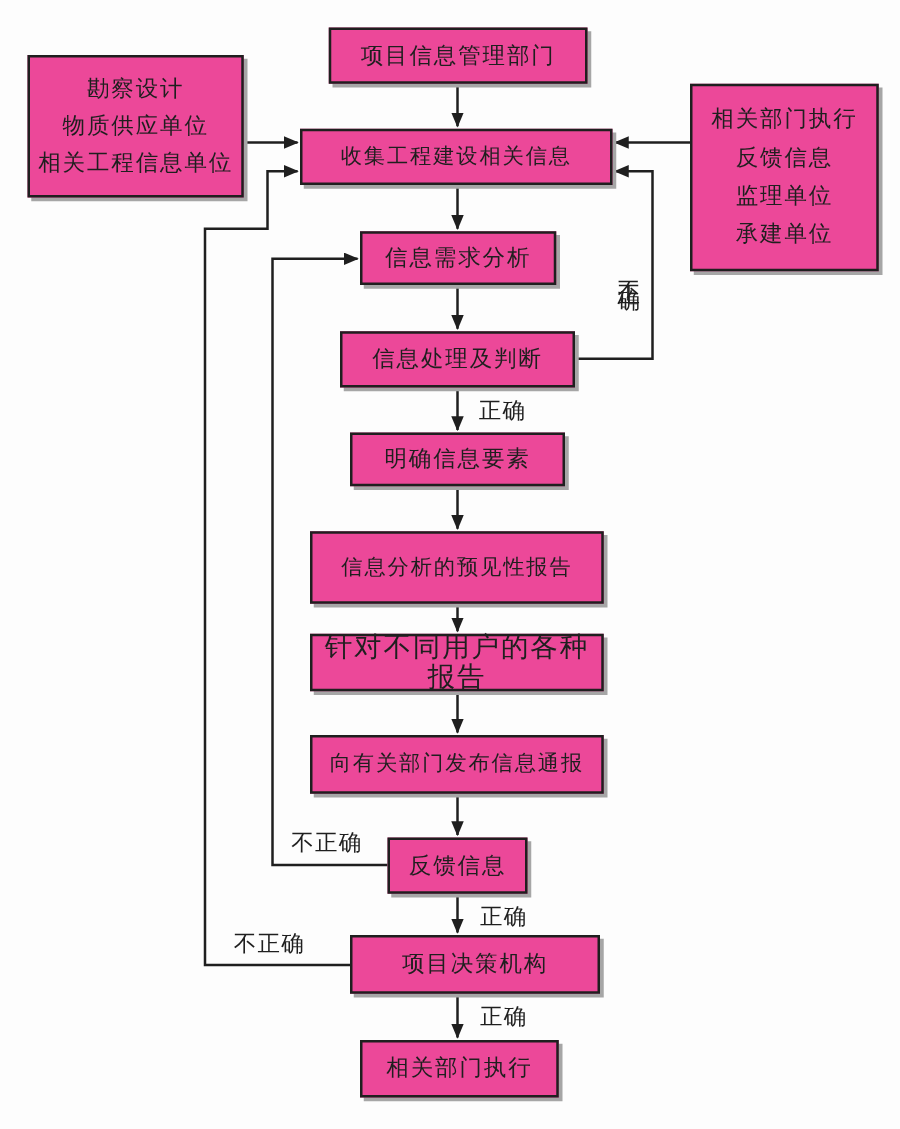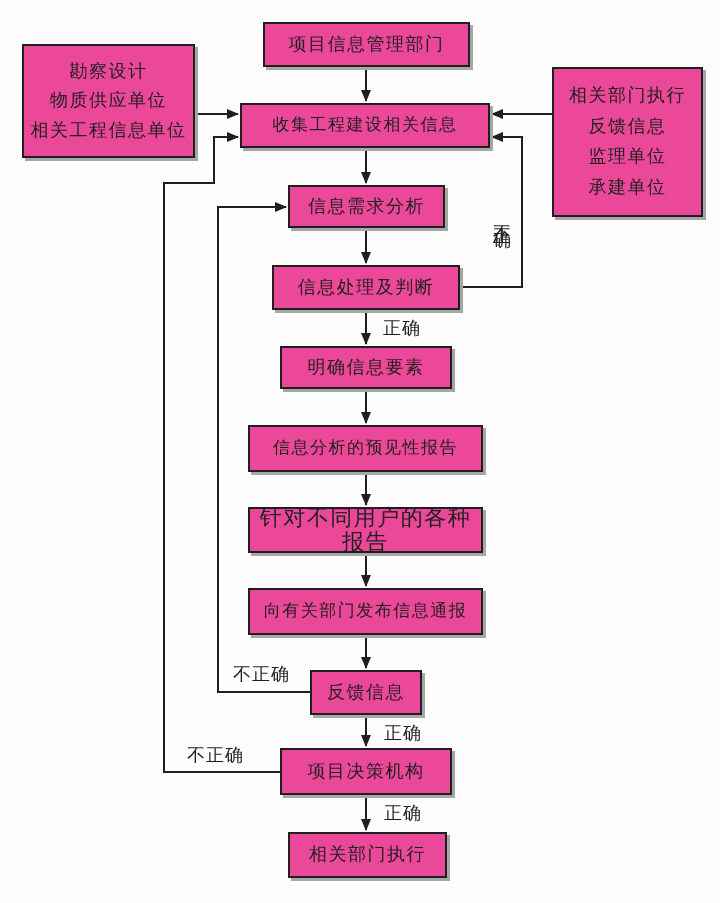--- a/index.html
+++ b/index.html
@@ -101,37 +101,37 @@
   </div>
 
   <div class="node" style="left:288px;top:185px;width:157px;height:43px;">
     <span>信息需求分析</span>
   </div>
 
   <div class="node" style="left:280px;top:346px;width:172px;height:43px;">
     <span>明确信息要素</span>
   </div>
 
-  <div class="node" style="left:248px;top:425px;width:235px;height:47px;font-size:17px;justify-content:center;">
+  <div class="node" style="left:248px;top:425px;width:235px;height:58px;font-size:17px;justify-content:center;">
     <span>信息分析的预见性报告</span>
   </div>
 
   <div class="node" style="left:248px;top:507px;width:235px;height:46px;font-size:22px;">
     <span>针对不同用户的各种报告</span>
   </div>
 
   <div class="node" style="left:248px;top:588px;width:235px;height:47px;font-size:17px;">
     <span>向有关部门发布信息通报</span>
   </div>
 
   <div class="node" style="left:310px;top:670px;width:112px;height:45px;align-items:center;">
     <span>反馈信息</span>
   </div>
 
-  <div class="node" style="left:280px;top:748px;width:172px;height:47px;">
+  <div class="node" style="left:280px;top:748px;width:200px;height:47px;">
     <span>项目决策机构</span>
   </div>
 
   <div class="node" style="left:288px;top:832px;width:159px;height:46px;">
     <span>相关部门执行</span>
   </div>
 
   <div class="edge-label" style="left:383px;top:316px;">正确</div>
   <div class="edge-label" style="left:384px;top:721px;">正确</div>
   <div class="edge-label" style="left:384px;top:801px;">正确</div>

